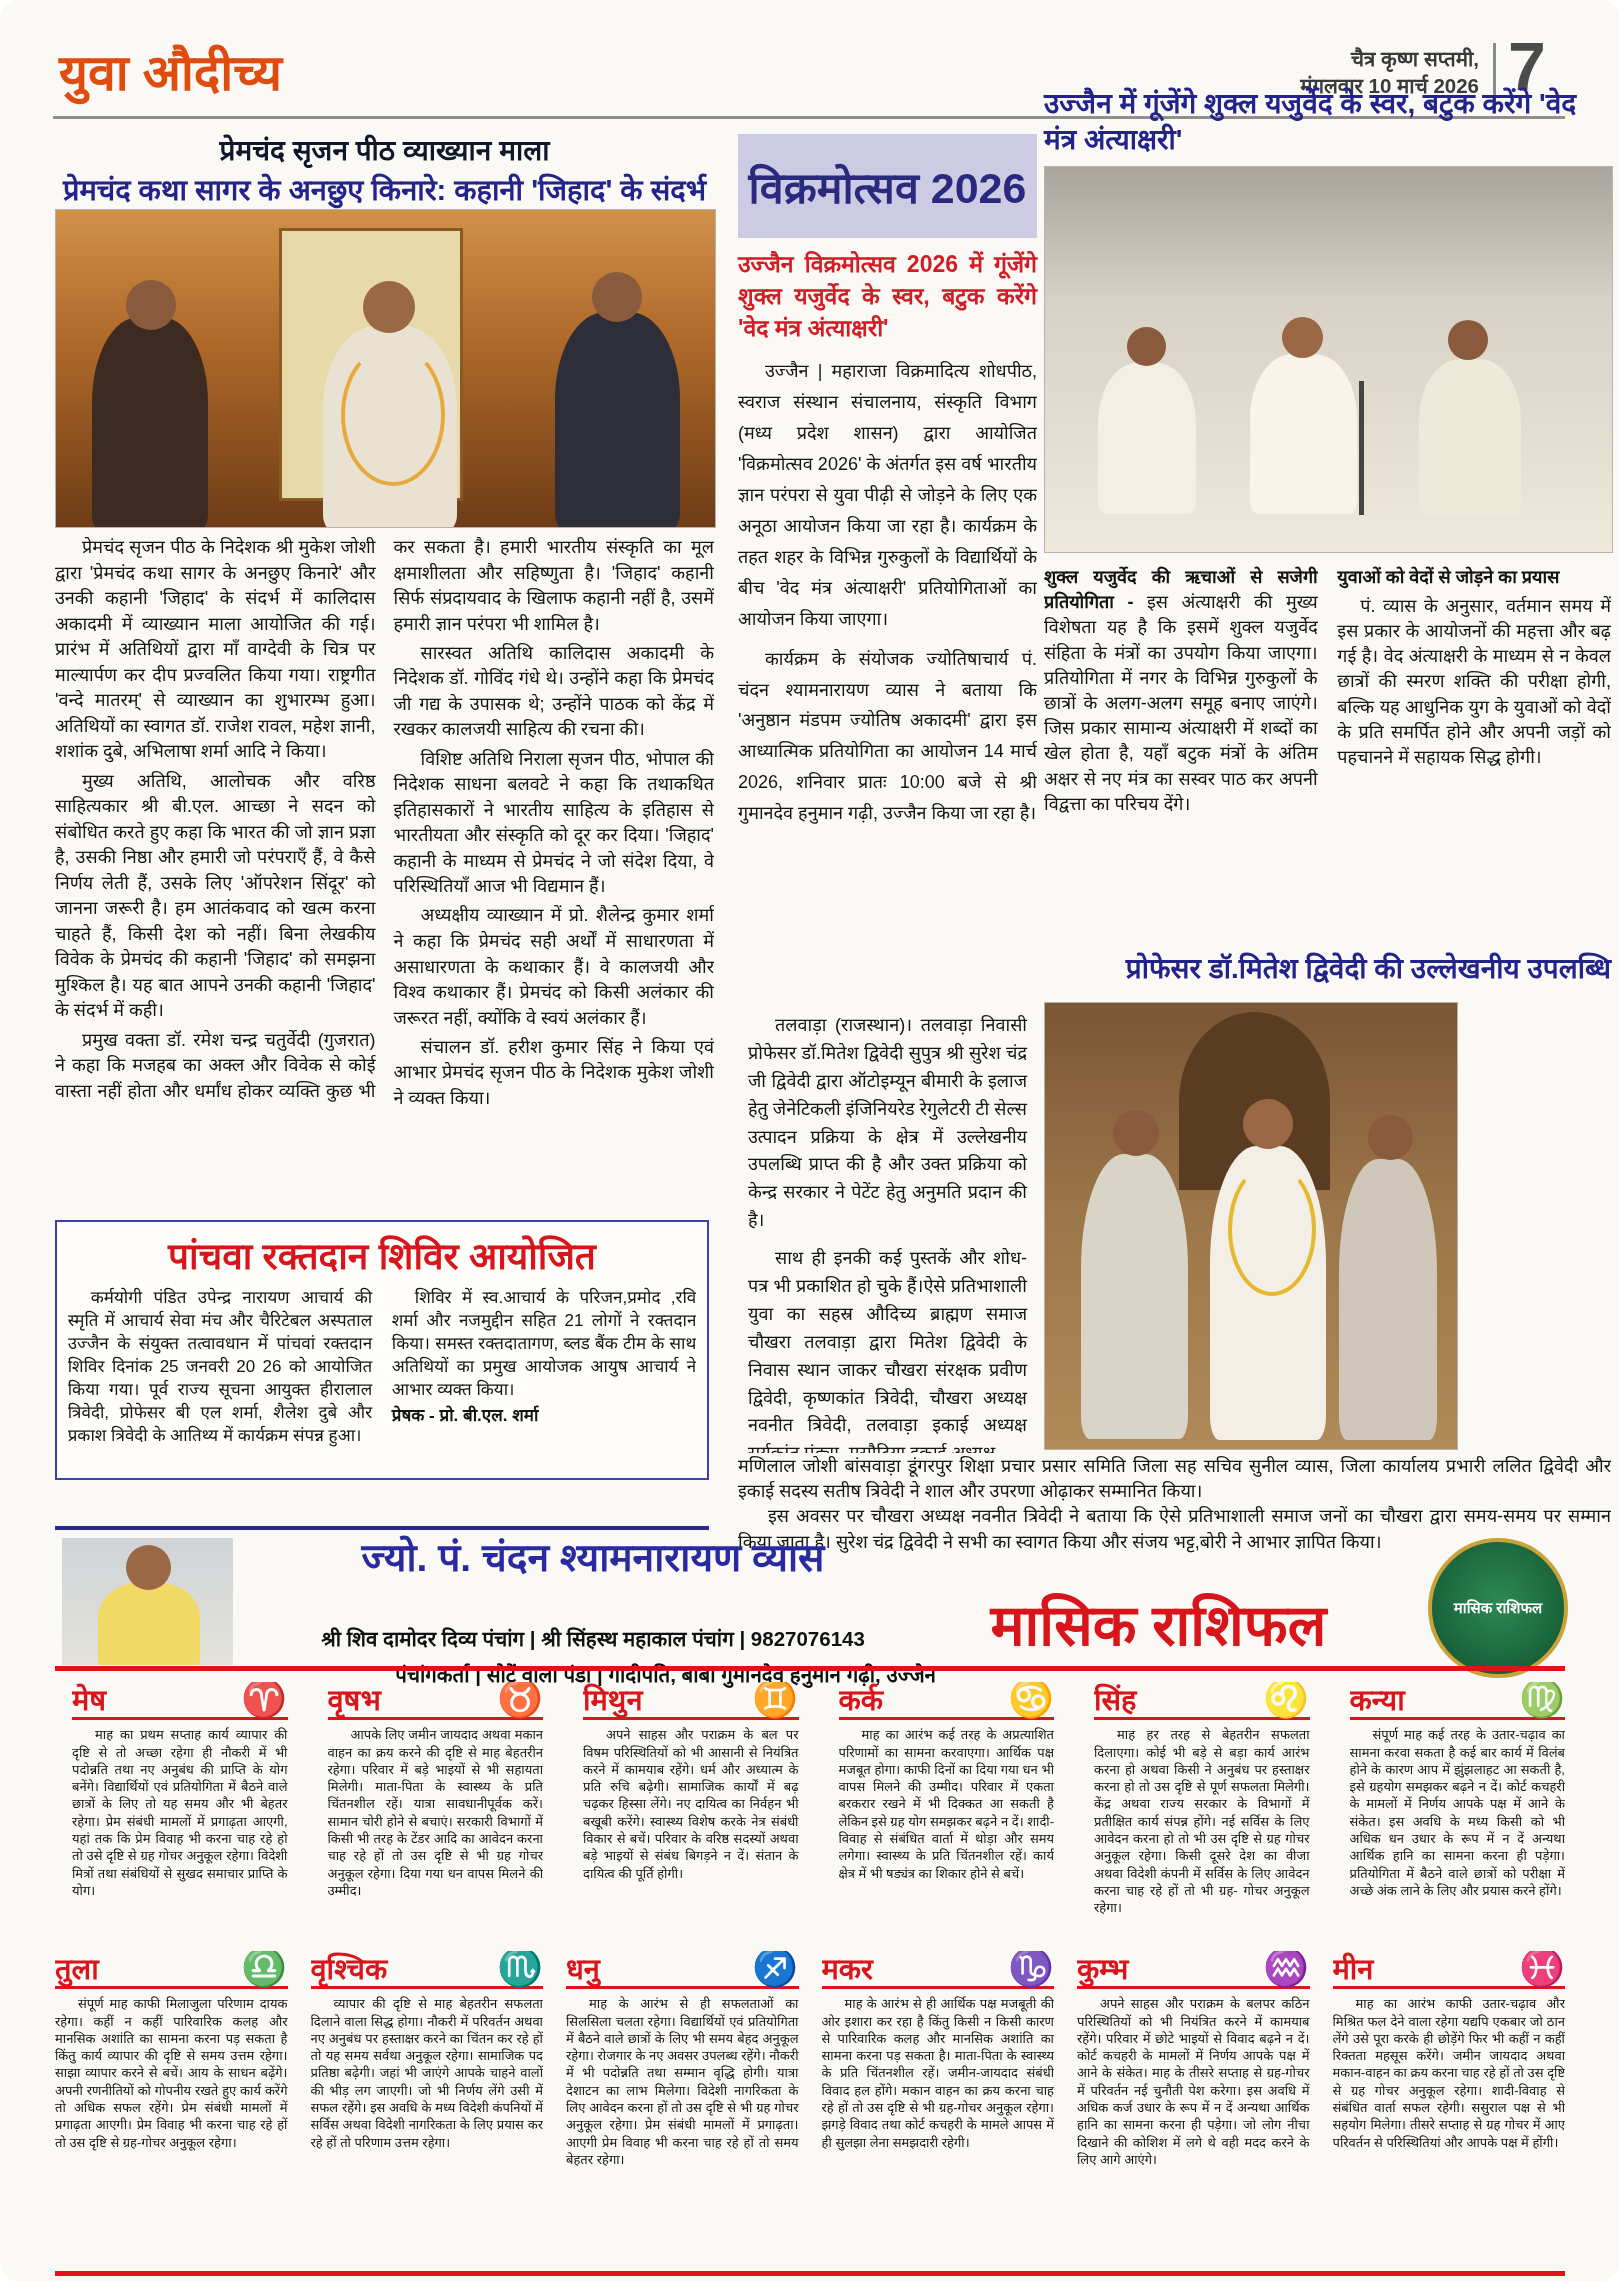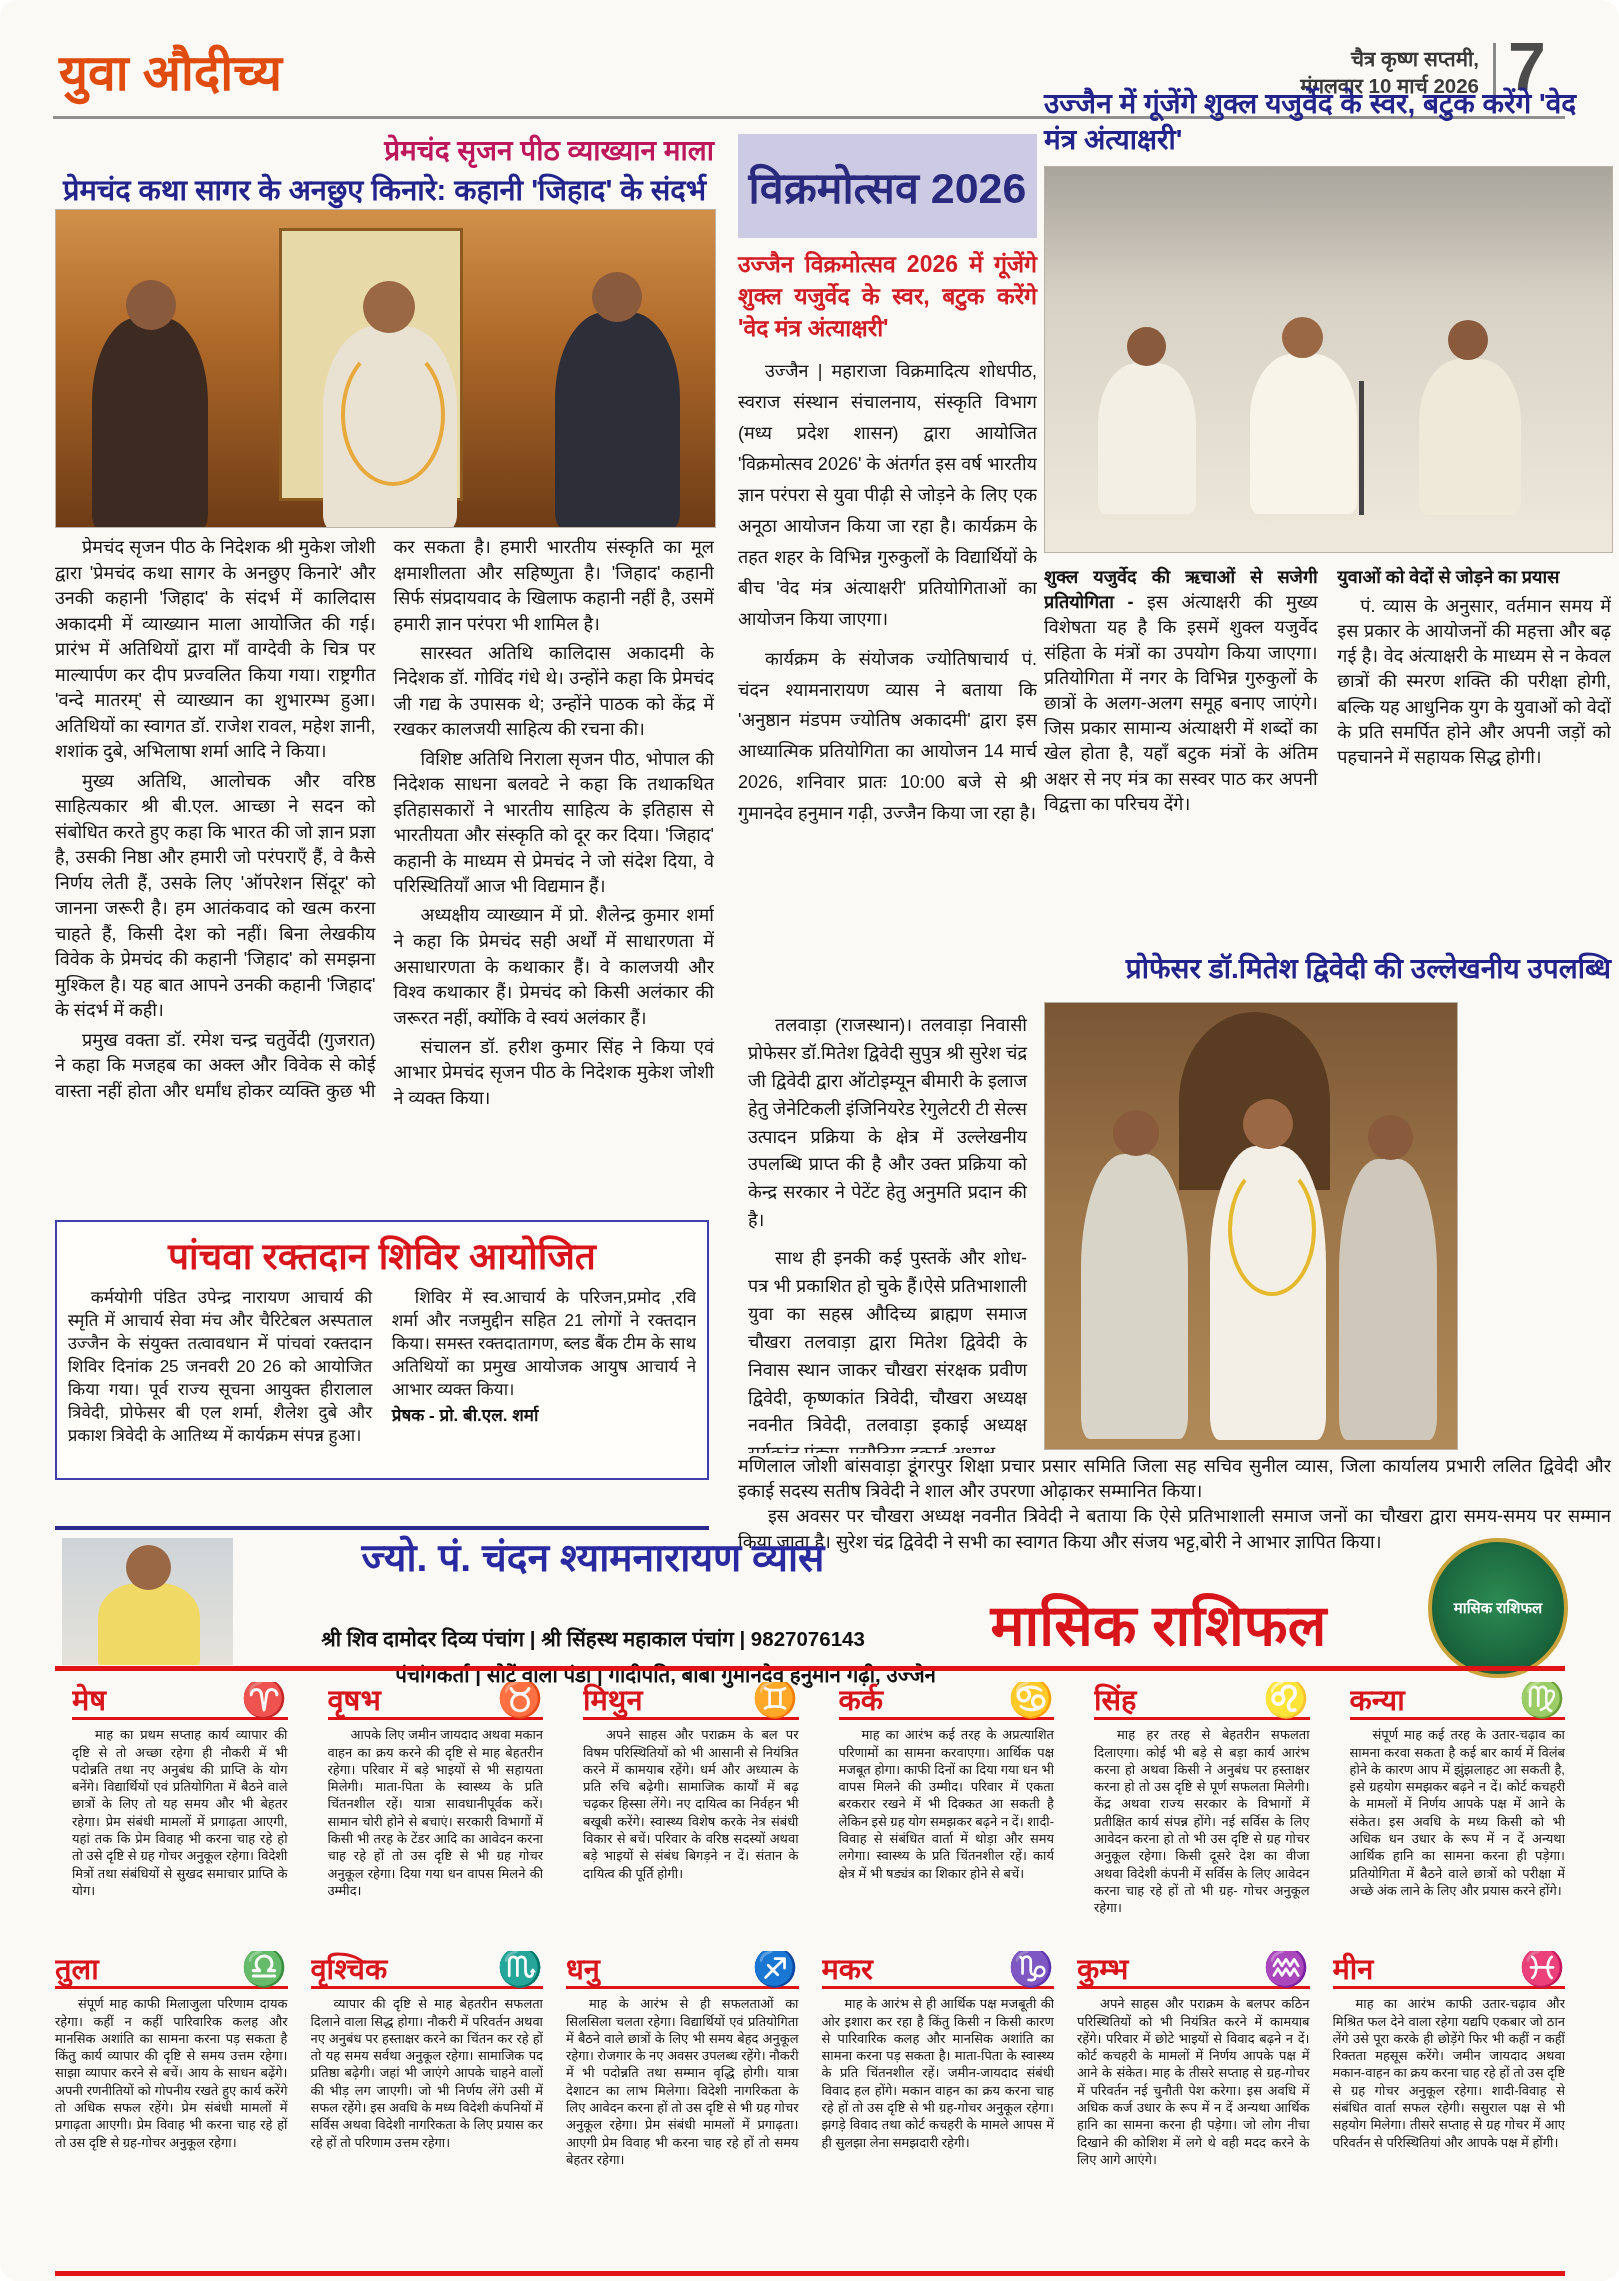--- a/index.html
+++ b/index.html
@@ -6,22 +6,22 @@
   .page{position:relative;width:1619px;height:2281px;background:#faf9f6;
         font-family:"Liberation Sans",sans-serif;color:#141414;overflow:hidden;border-radius:18px;}
   
   .masthead-title{position:absolute;left:59px;top:37px;font-size:50px;font-weight:bold;color:#e04b0e;}
   .date-block{position:absolute;left:1274px;top:46px;width:205px;text-align:right;
               font-size:20.5px;font-weight:bold;color:#3a3a3a;line-height:1.3;}
   .pagenum-divider{position:absolute;left:1493px;top:43px;width:2.7px;height:70px;background:#8a8a8a;}
   .page-number{position:absolute;left:1508px;top:27px;font-size:68px;font-weight:bold;color:#4c4c4c;}
   .masthead-rule{position:absolute;left:53px;top:116px;width:1512px;height:2.7px;background:#8f8f8f;}
   
-  .kicker{position:absolute;left:55px;top:130px;width:659px;text-align:right;
-          font-size:28px;font-weight:bold;color:#be185d;}
+  .kicker{position:absolute;left:55px;top:130px;width:659px;text-align:center;
+          font-size:28px;font-weight:bold;color:#0f172a;}
   .headline-blue{color:#23238c;font-weight:bold;}
   .a1-headline{position:absolute;left:55px;top:169px;width:659px;text-align:center;font-size:29px;}
   .body-text p{margin:0 0 3.6px 0;text-indent:27px;text-align:justify;}
   .photo{position:absolute;overflow:hidden;border:0.9px solid #b9b2a6;}
   .fig{position:absolute;border-radius:40% 40% 8% 8%;}
   .head{position:absolute;border-radius:50%;}
   
   .a1-photo{left:55px;top:209px;width:659px;height:317px;
             background:linear-gradient(180deg,#d0904a 0%,#b06a2a 40%,#6e3c16 100%);}
   .a1-body{position:absolute;left:55px;top:535px;width:659px;height:718px;

